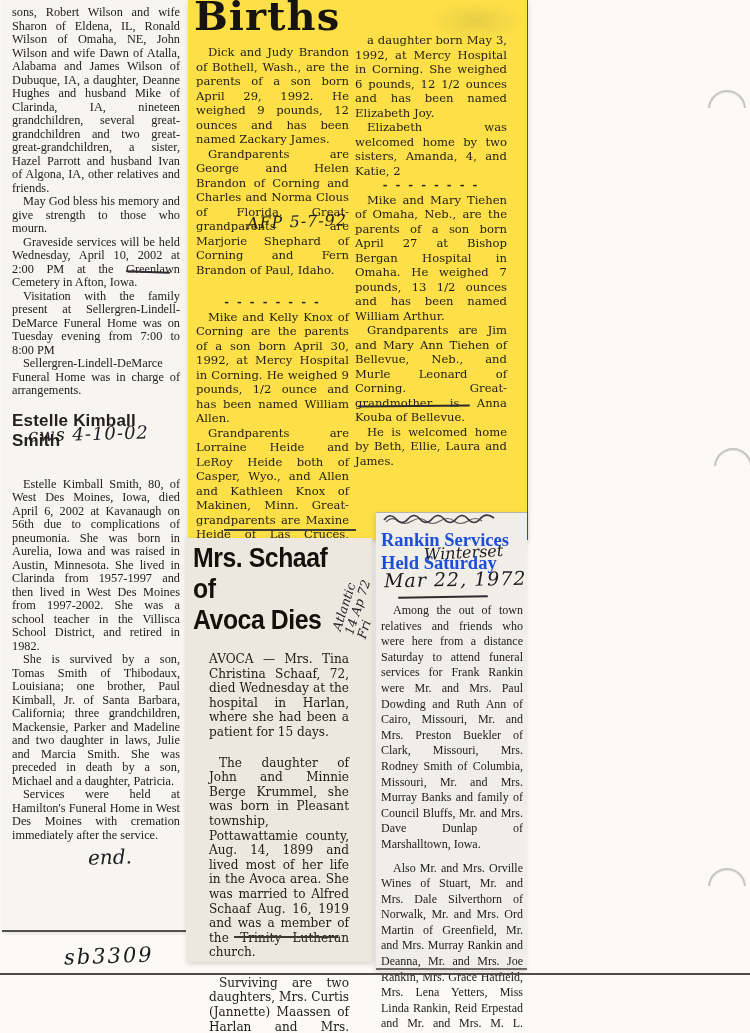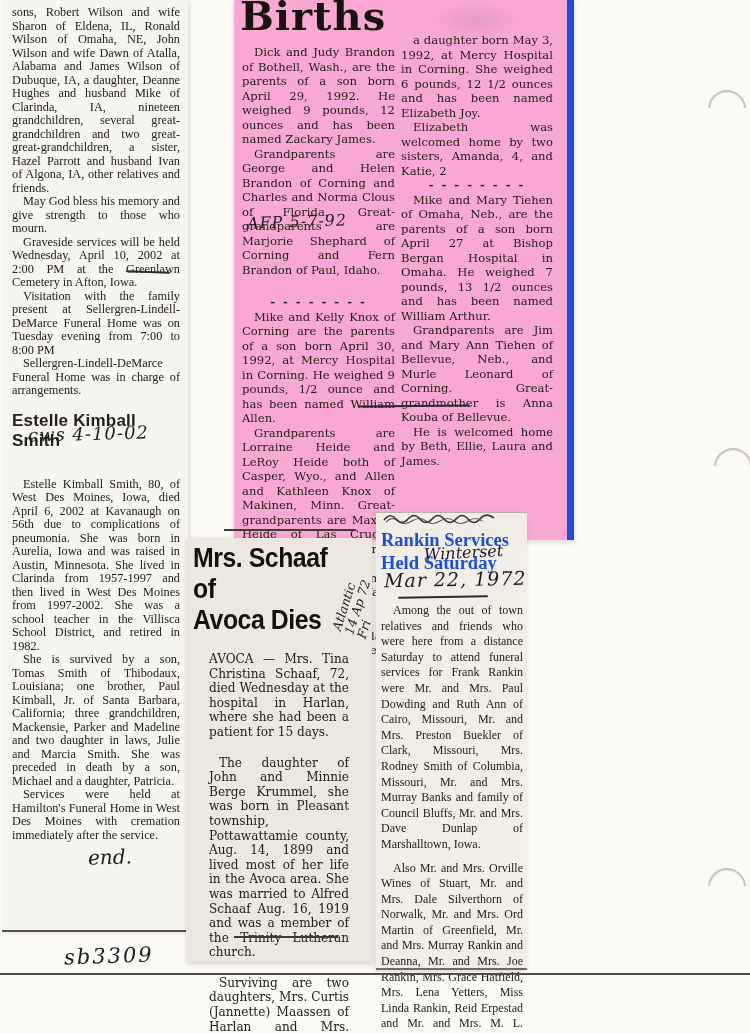--- a/index.html
+++ b/index.html
@@ -40,23 +40,22 @@
   .hand-mar   { left:384px; top:568px; font-size:19px; transform:rotate(-1deg); letter-spacing:1px; }
   .hand-atl   {
     left:330px; top:628px; font-size:12.5px; line-height:13px;
     transform:rotate(-72deg); transform-origin:left top; text-align:left;
   }
   .hand-atl span { display:block; }
 
   
   .clip-births {
     left:188px; top:0; width:340px; height:540px;
-    background:#f9a8d4; box-shadow:0 2px 5px rgba(0,0,0,.14);
-    border-right:7px solid #1d4ed8;
-    margin-left:46px;
+    background:#fde047; box-shadow:0 2px 5px rgba(0,0,0,.14);
+    border-right:1px solid #1d4ed8;
   }
   .births-title {
     position:absolute; left:6px; top:-8px;
     font-family:"DejaVu Serif", serif; font-weight:bold;
     font-size:40px; letter-spacing:1px; color:#17140f;
   }
   .bcol {
     position:absolute; font-family:"DejaVu Serif", serif;
     font-size:11.6px; line-height:14.5px; text-align:justify; color:#211d17;
   }

